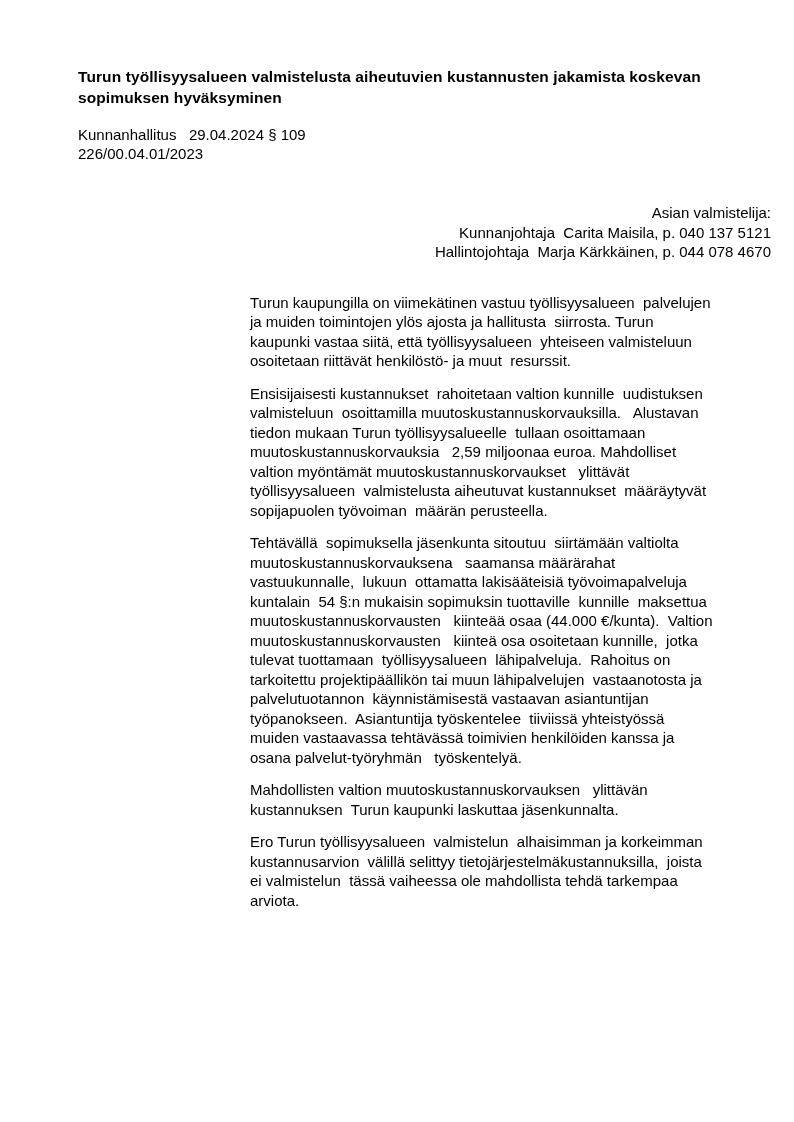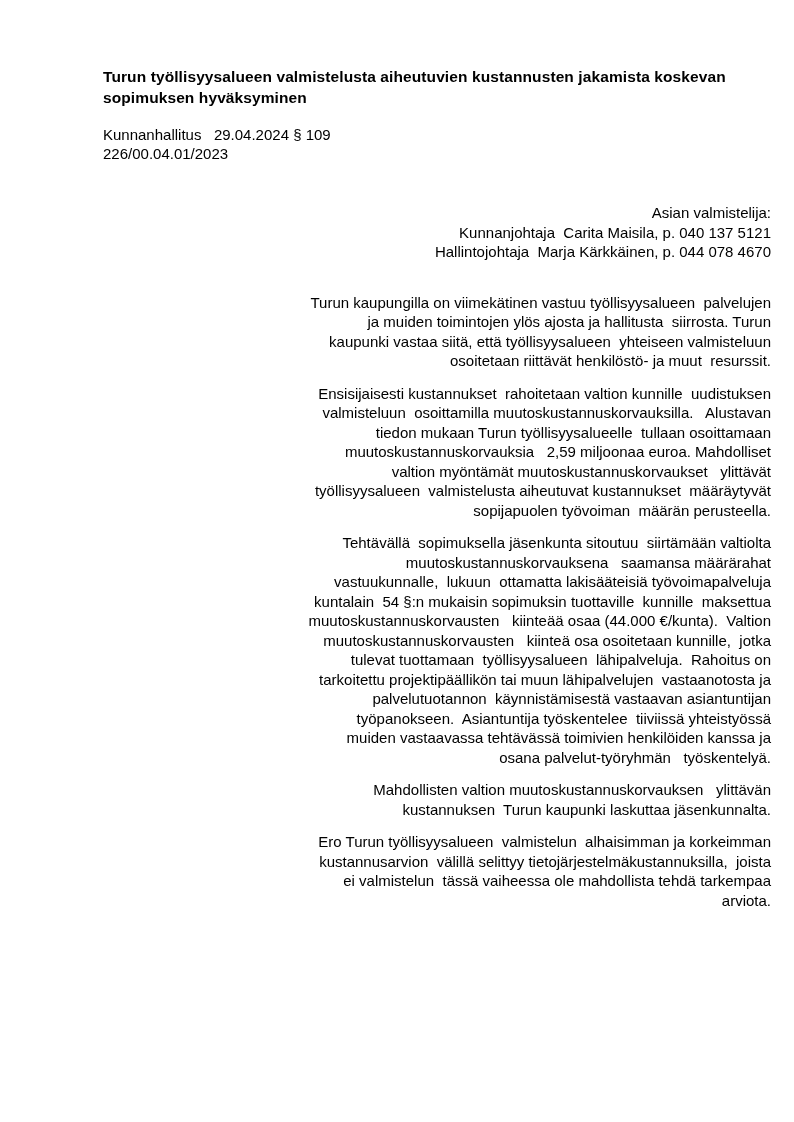--- a/index.html
+++ b/index.html
@@ -9,21 +9,21 @@
   }
   .page {
     position: relative;
     width: 779px;
     height: 1122px;
     background: #ffffff;
     color: #000000;
     font-family: "Liberation Sans", "DejaVu Sans", sans-serif;
     font-size: 15px;
     box-sizing: border-box;
-    padding: 66px 8px 0 103px;
+    padding: 66px 8px 0 78px;
     overflow: hidden;
   }
   .doc-title {
     font-size: 15.5px;
     font-weight: bold;
     line-height: 21px;
     margin: 0 0 17px 0;
     white-space: pre;
     letter-spacing: 0.1px;
   }
@@ -31,24 +31,23 @@
     line-height: 19px;
     margin: 16px 0 40px 0;
   }
   .meta-block div {
     white-space: pre;
   }
   .doc-body {
     margin-left: 172px;
   }
   .doc-body p {
-    margin: 0 0 13px 16px;
+    margin: 0 0 13px 0;
     line-height: 19.5px;
     white-space: pre;
-    text-align: right;
   }
   .preparer-block {
     margin: 0 0 31px 0;
     line-height: 19.5px;
   }
   .preparer-block div {
     white-space: pre;
     text-align: right;
   }
 </style>

